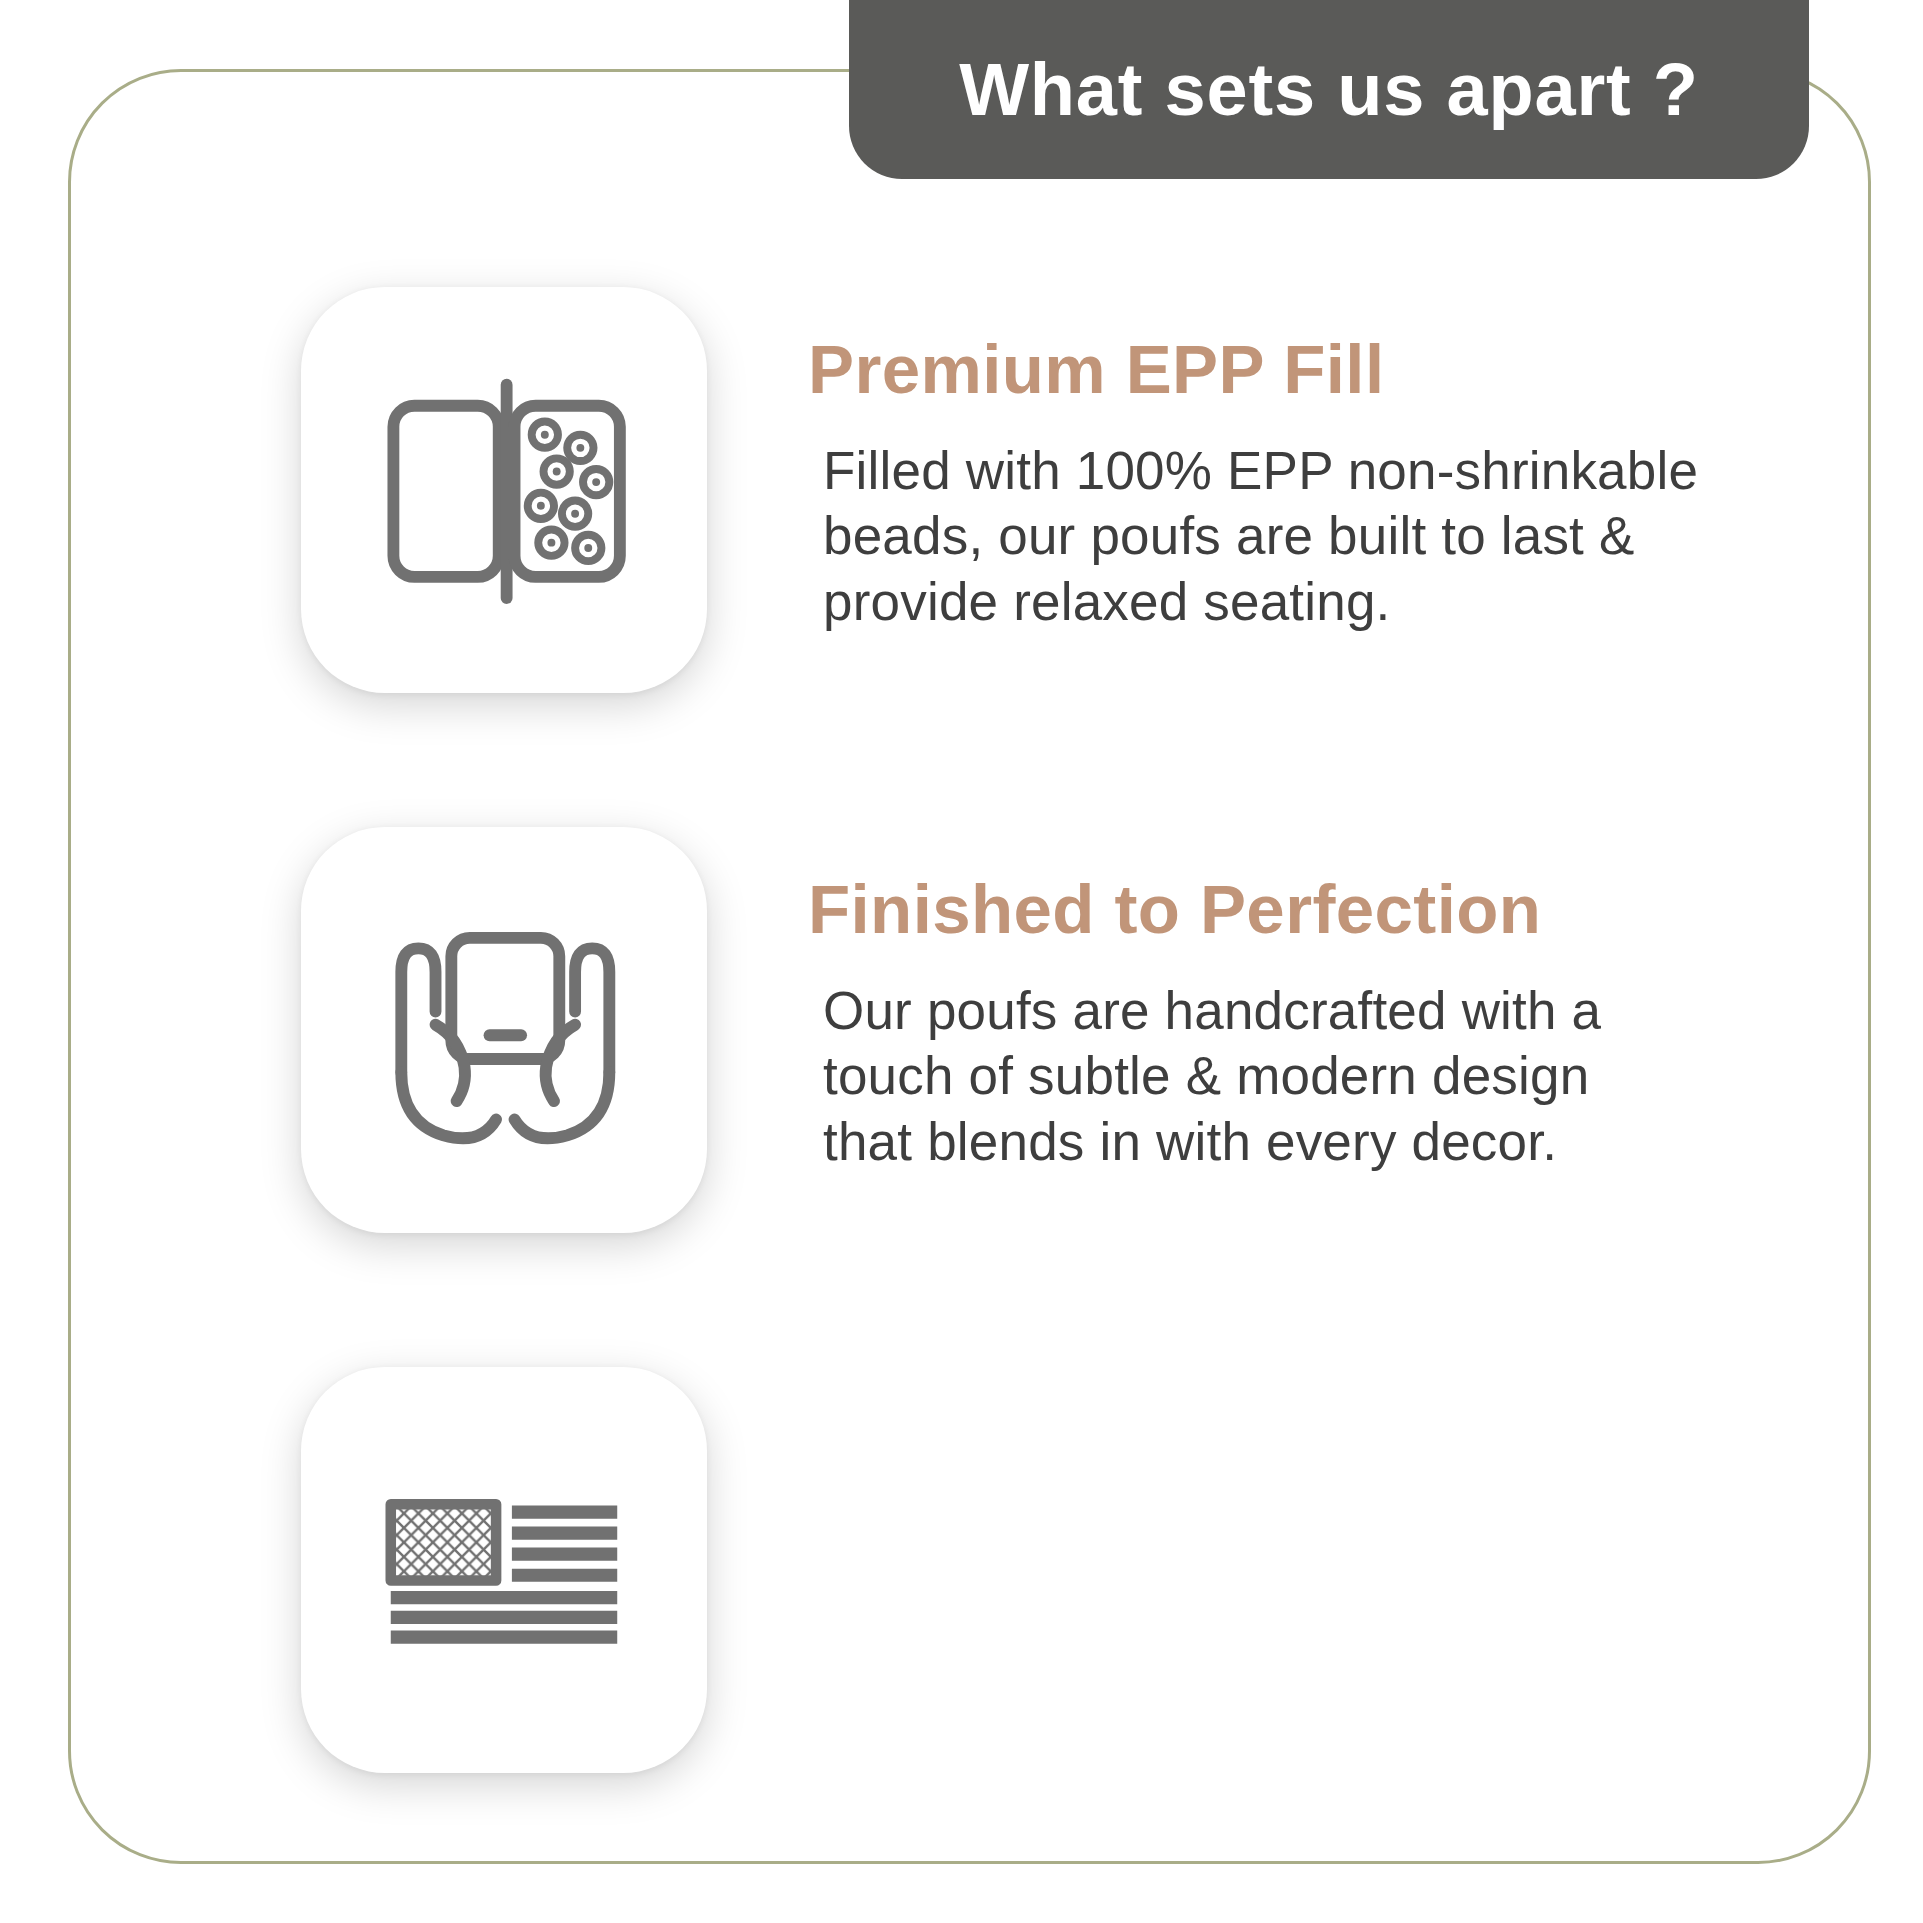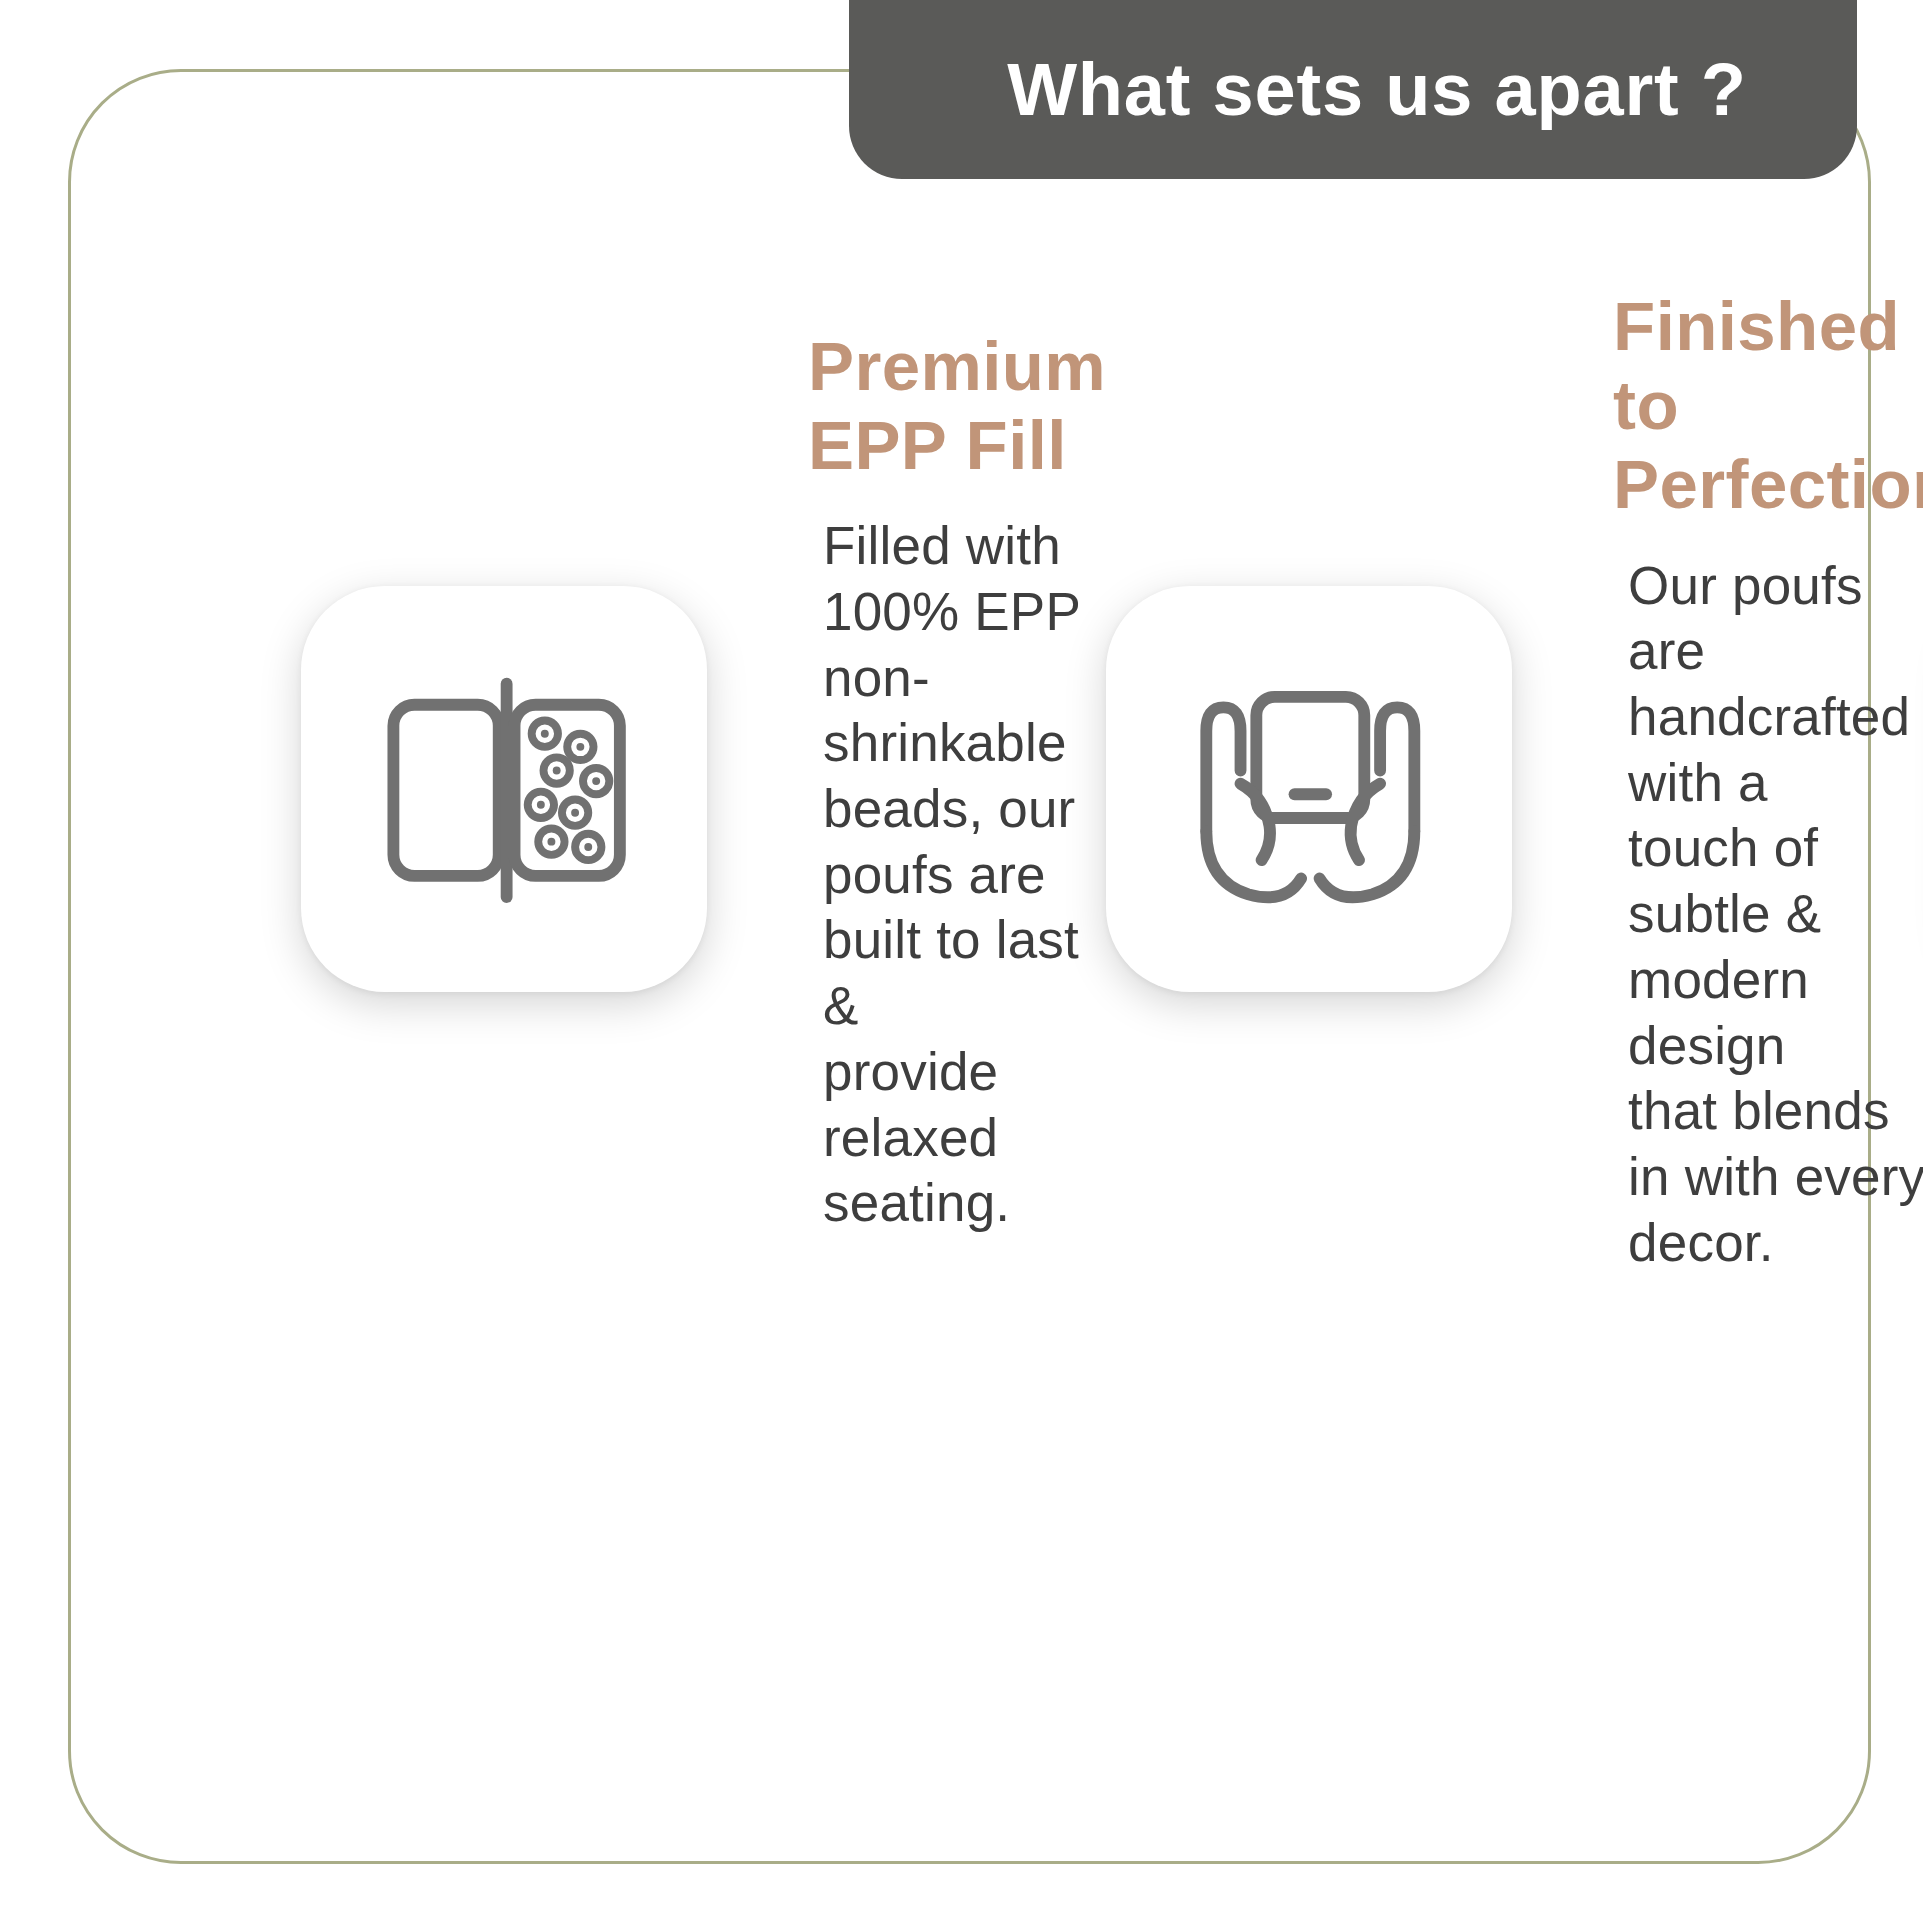--- a/index.html
+++ b/index.html
@@ -18,35 +18,35 @@
     border-radius:113px;
     pointer-events:none;
   }
   
   .header-banner{
     position:absolute;
     left:849px;top:0;
     width:960px;height:179px;
     background:var(--header_bg);
     border-radius:0 0 53px 53px;
-    display:flex;align-items:center;justify-content:center;padding-left:48px;
+    display:flex;align-items:center;justify-content:center;
   }
   .header-banner .title{
     color:var(--title_text);
     font-size:74px;
     font-weight:700;
     letter-spacing:0.8px;
     white-space:nowrap;
   }
   
   .rows{
     position:absolute;
     left:301px;top:287px;
     width:1503px;
-    display:flex;flex-direction:row;
+    display:flex;flex-direction:column;gap:134px;
   }
   .feature-row{
     display:flex;align-items:center;gap:101px;
   }
   .icon-card{
     flex:0 0 406px;
     width:406px;height:406px;
     background:var(--card_bg);
     border-radius:84px;
     box-shadow:0 12px 41px rgba(0,0,0,0.17), 0 1.5px 6px rgba(0,0,0,0.06);

